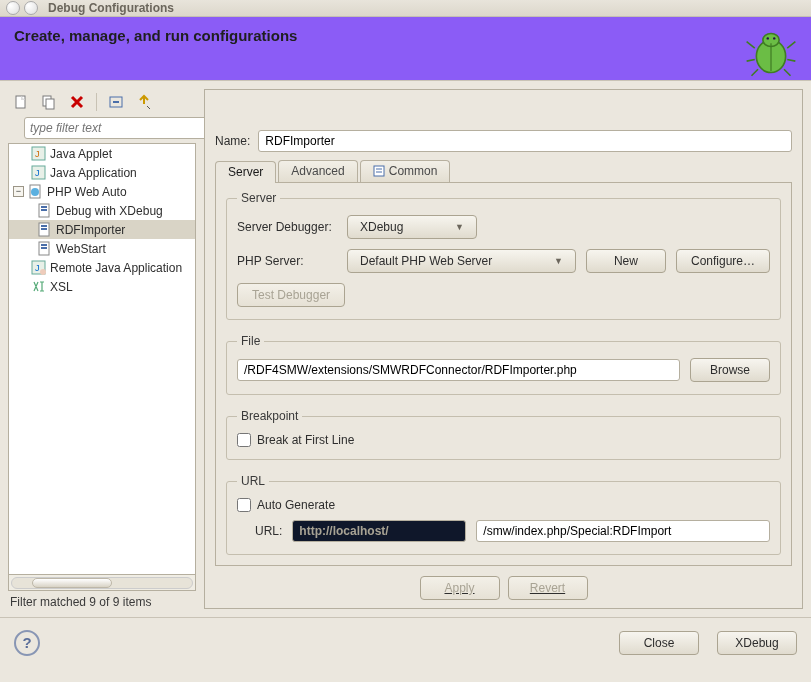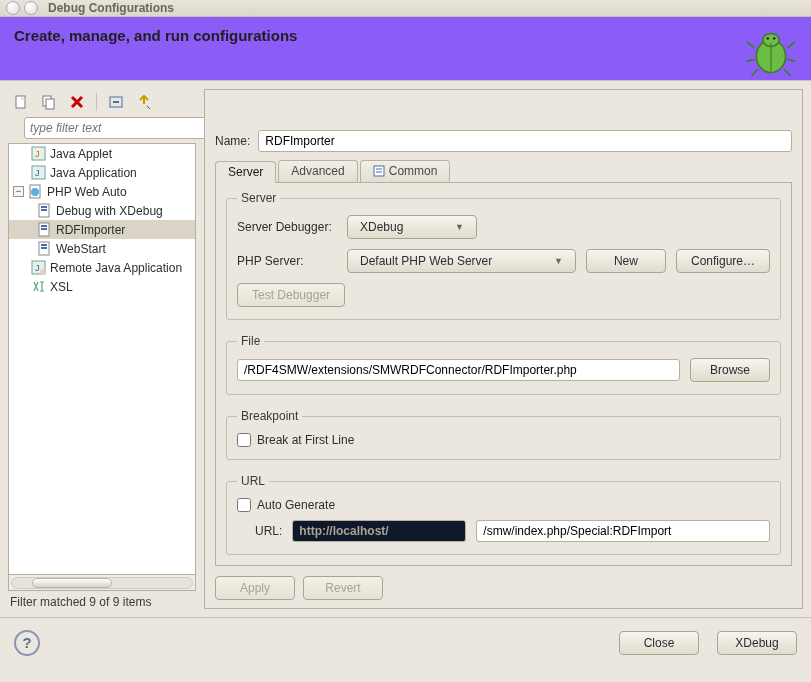--- a/index.html
+++ b/index.html
@@ -191,23 +191,24 @@
   justify-content: space-between;
   gap: 20px;
   cursor: pointer;
 }
 .select .arrow { color:#6b665c; font-size: 9px; }
 .check { display: flex; align-items: center; gap: 6px; }
 .check input { width: 14px; height: 14px; }
 .url-row { display:flex; align-items:center; gap:10px; padding-left: 18px; margin-top:8px;}
 .bottom-actions {
   display: flex;
-  justify-content: flex-start;
+  justify-content: center;
   gap: 8px;
   padding: 10px 0 0 0;
+  text-decoration: underline;
 }
 .footer {
   height: 50px;
   border-top: 1px solid #c9c3b6;
   display: flex;
   align-items: center;
   justify-content: space-between;
   padding: 0 14px;
 }
 .help-icon {

